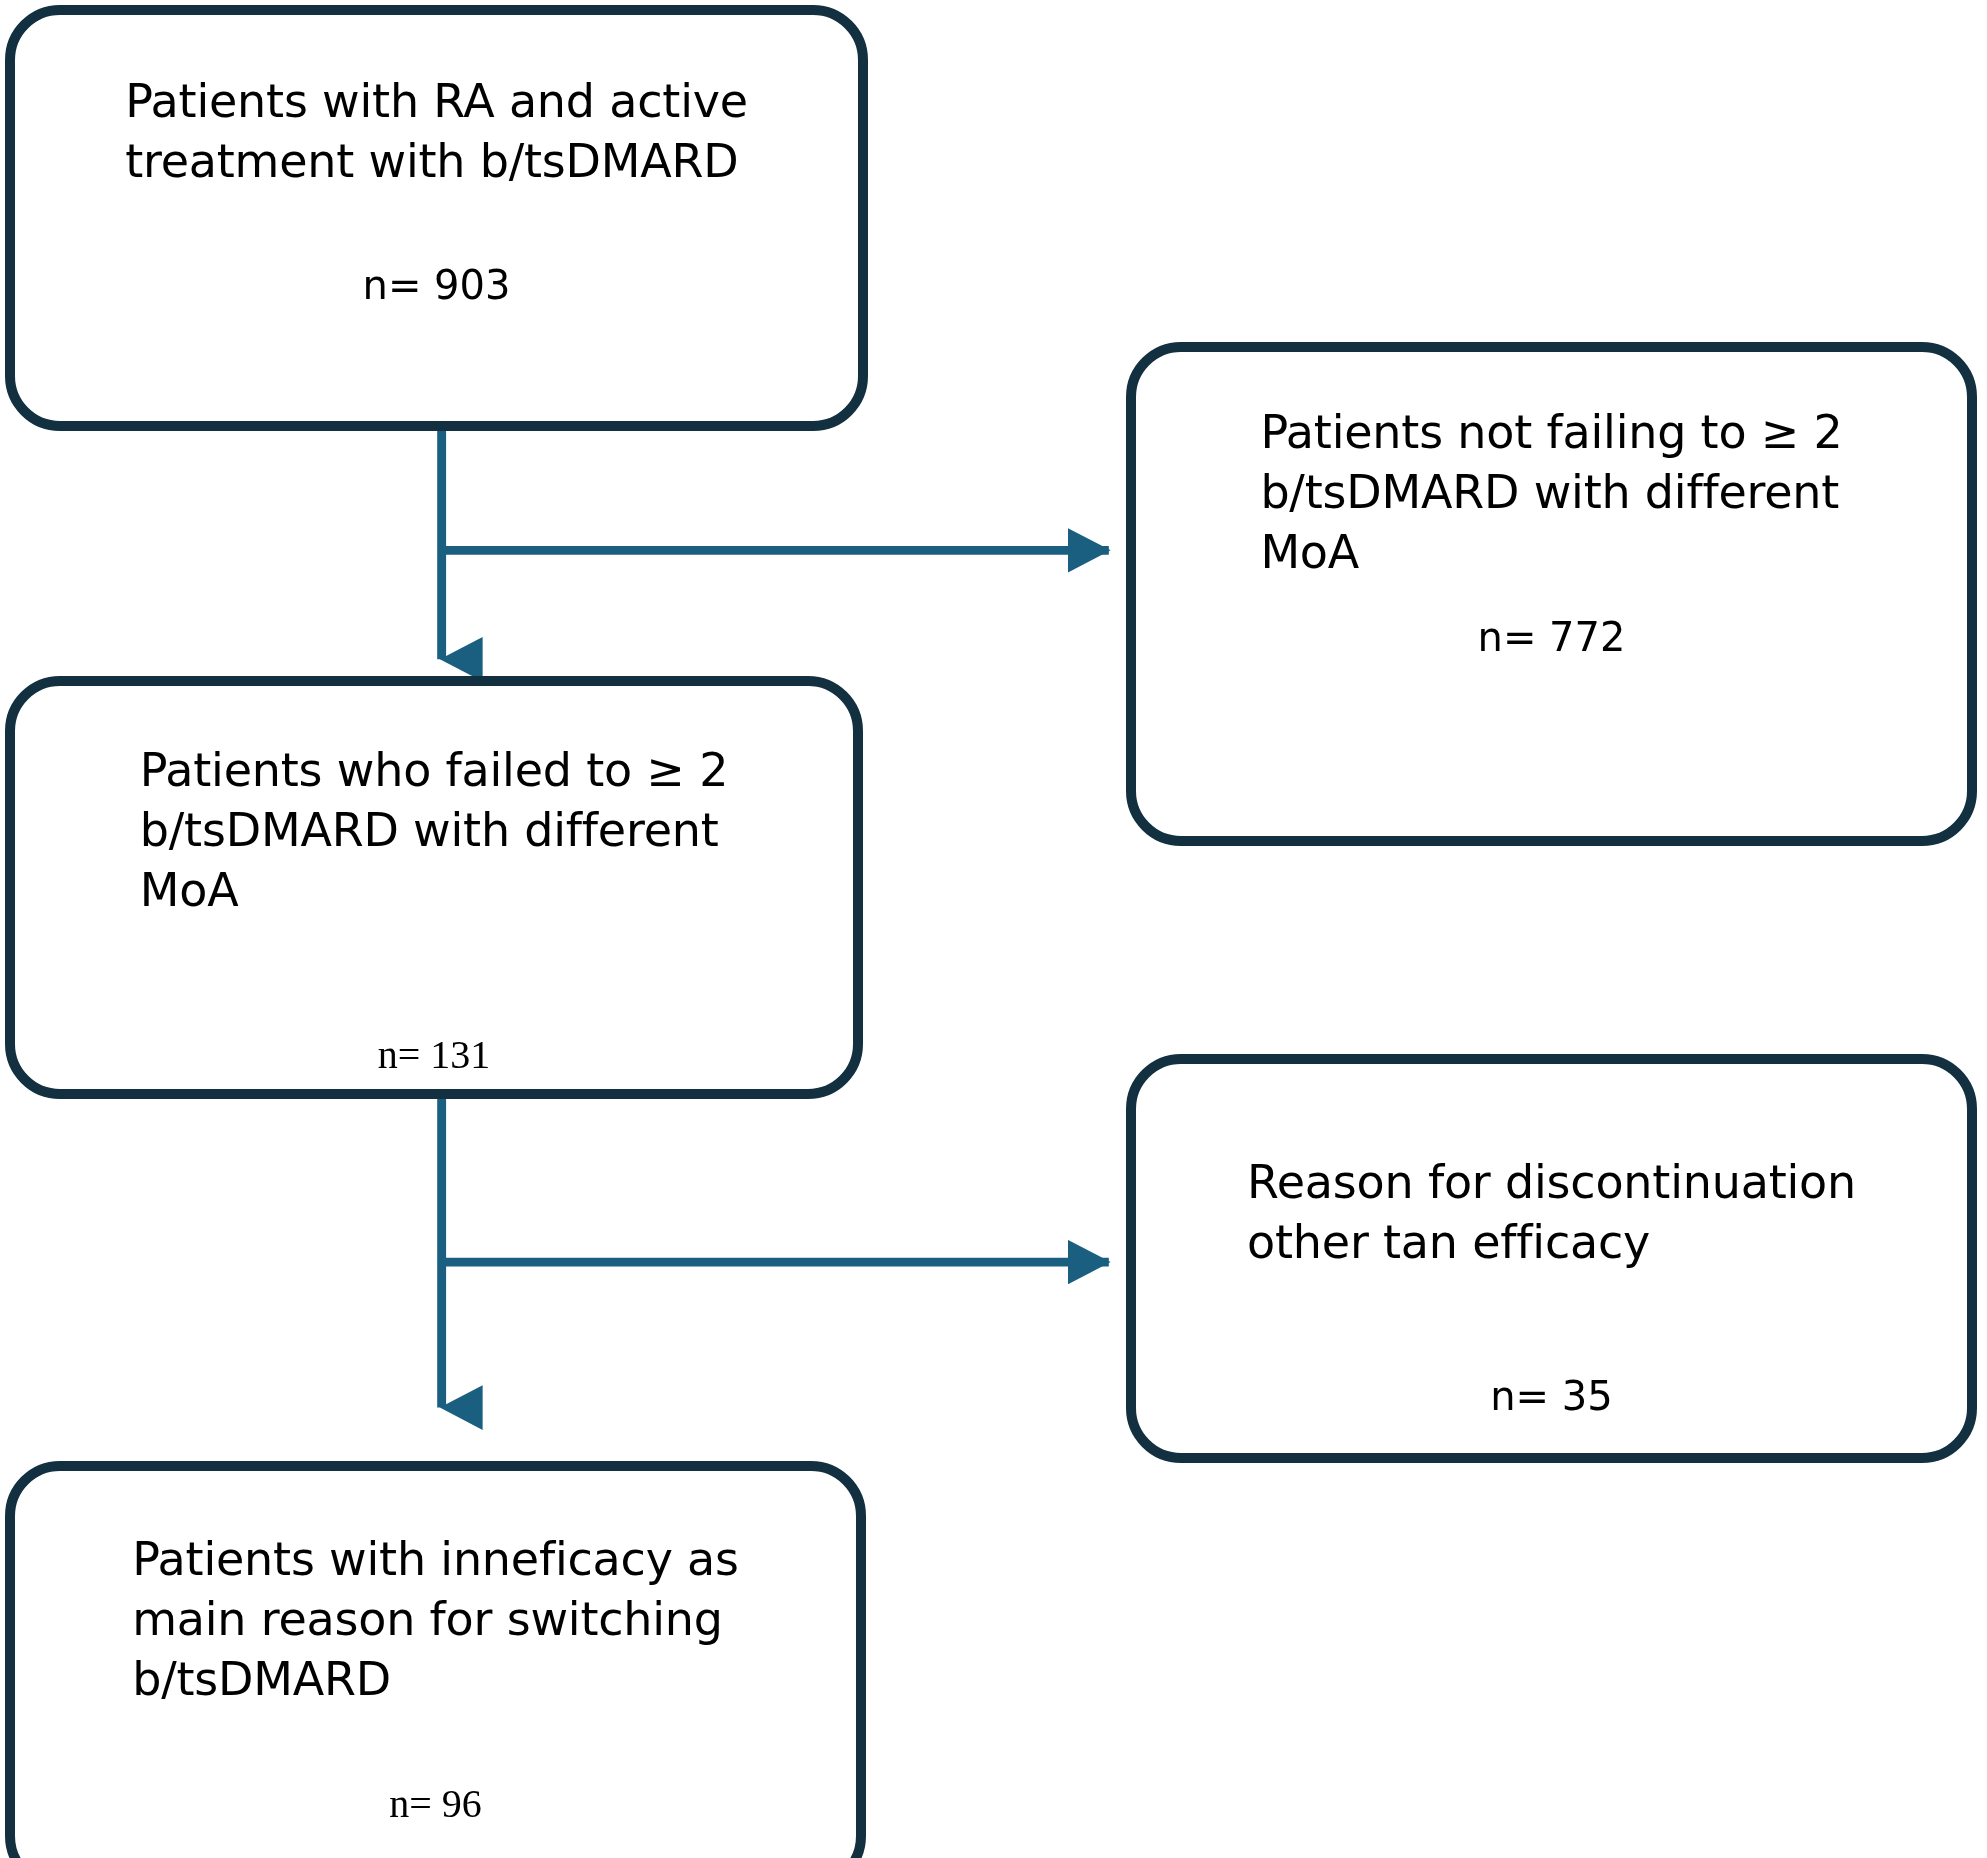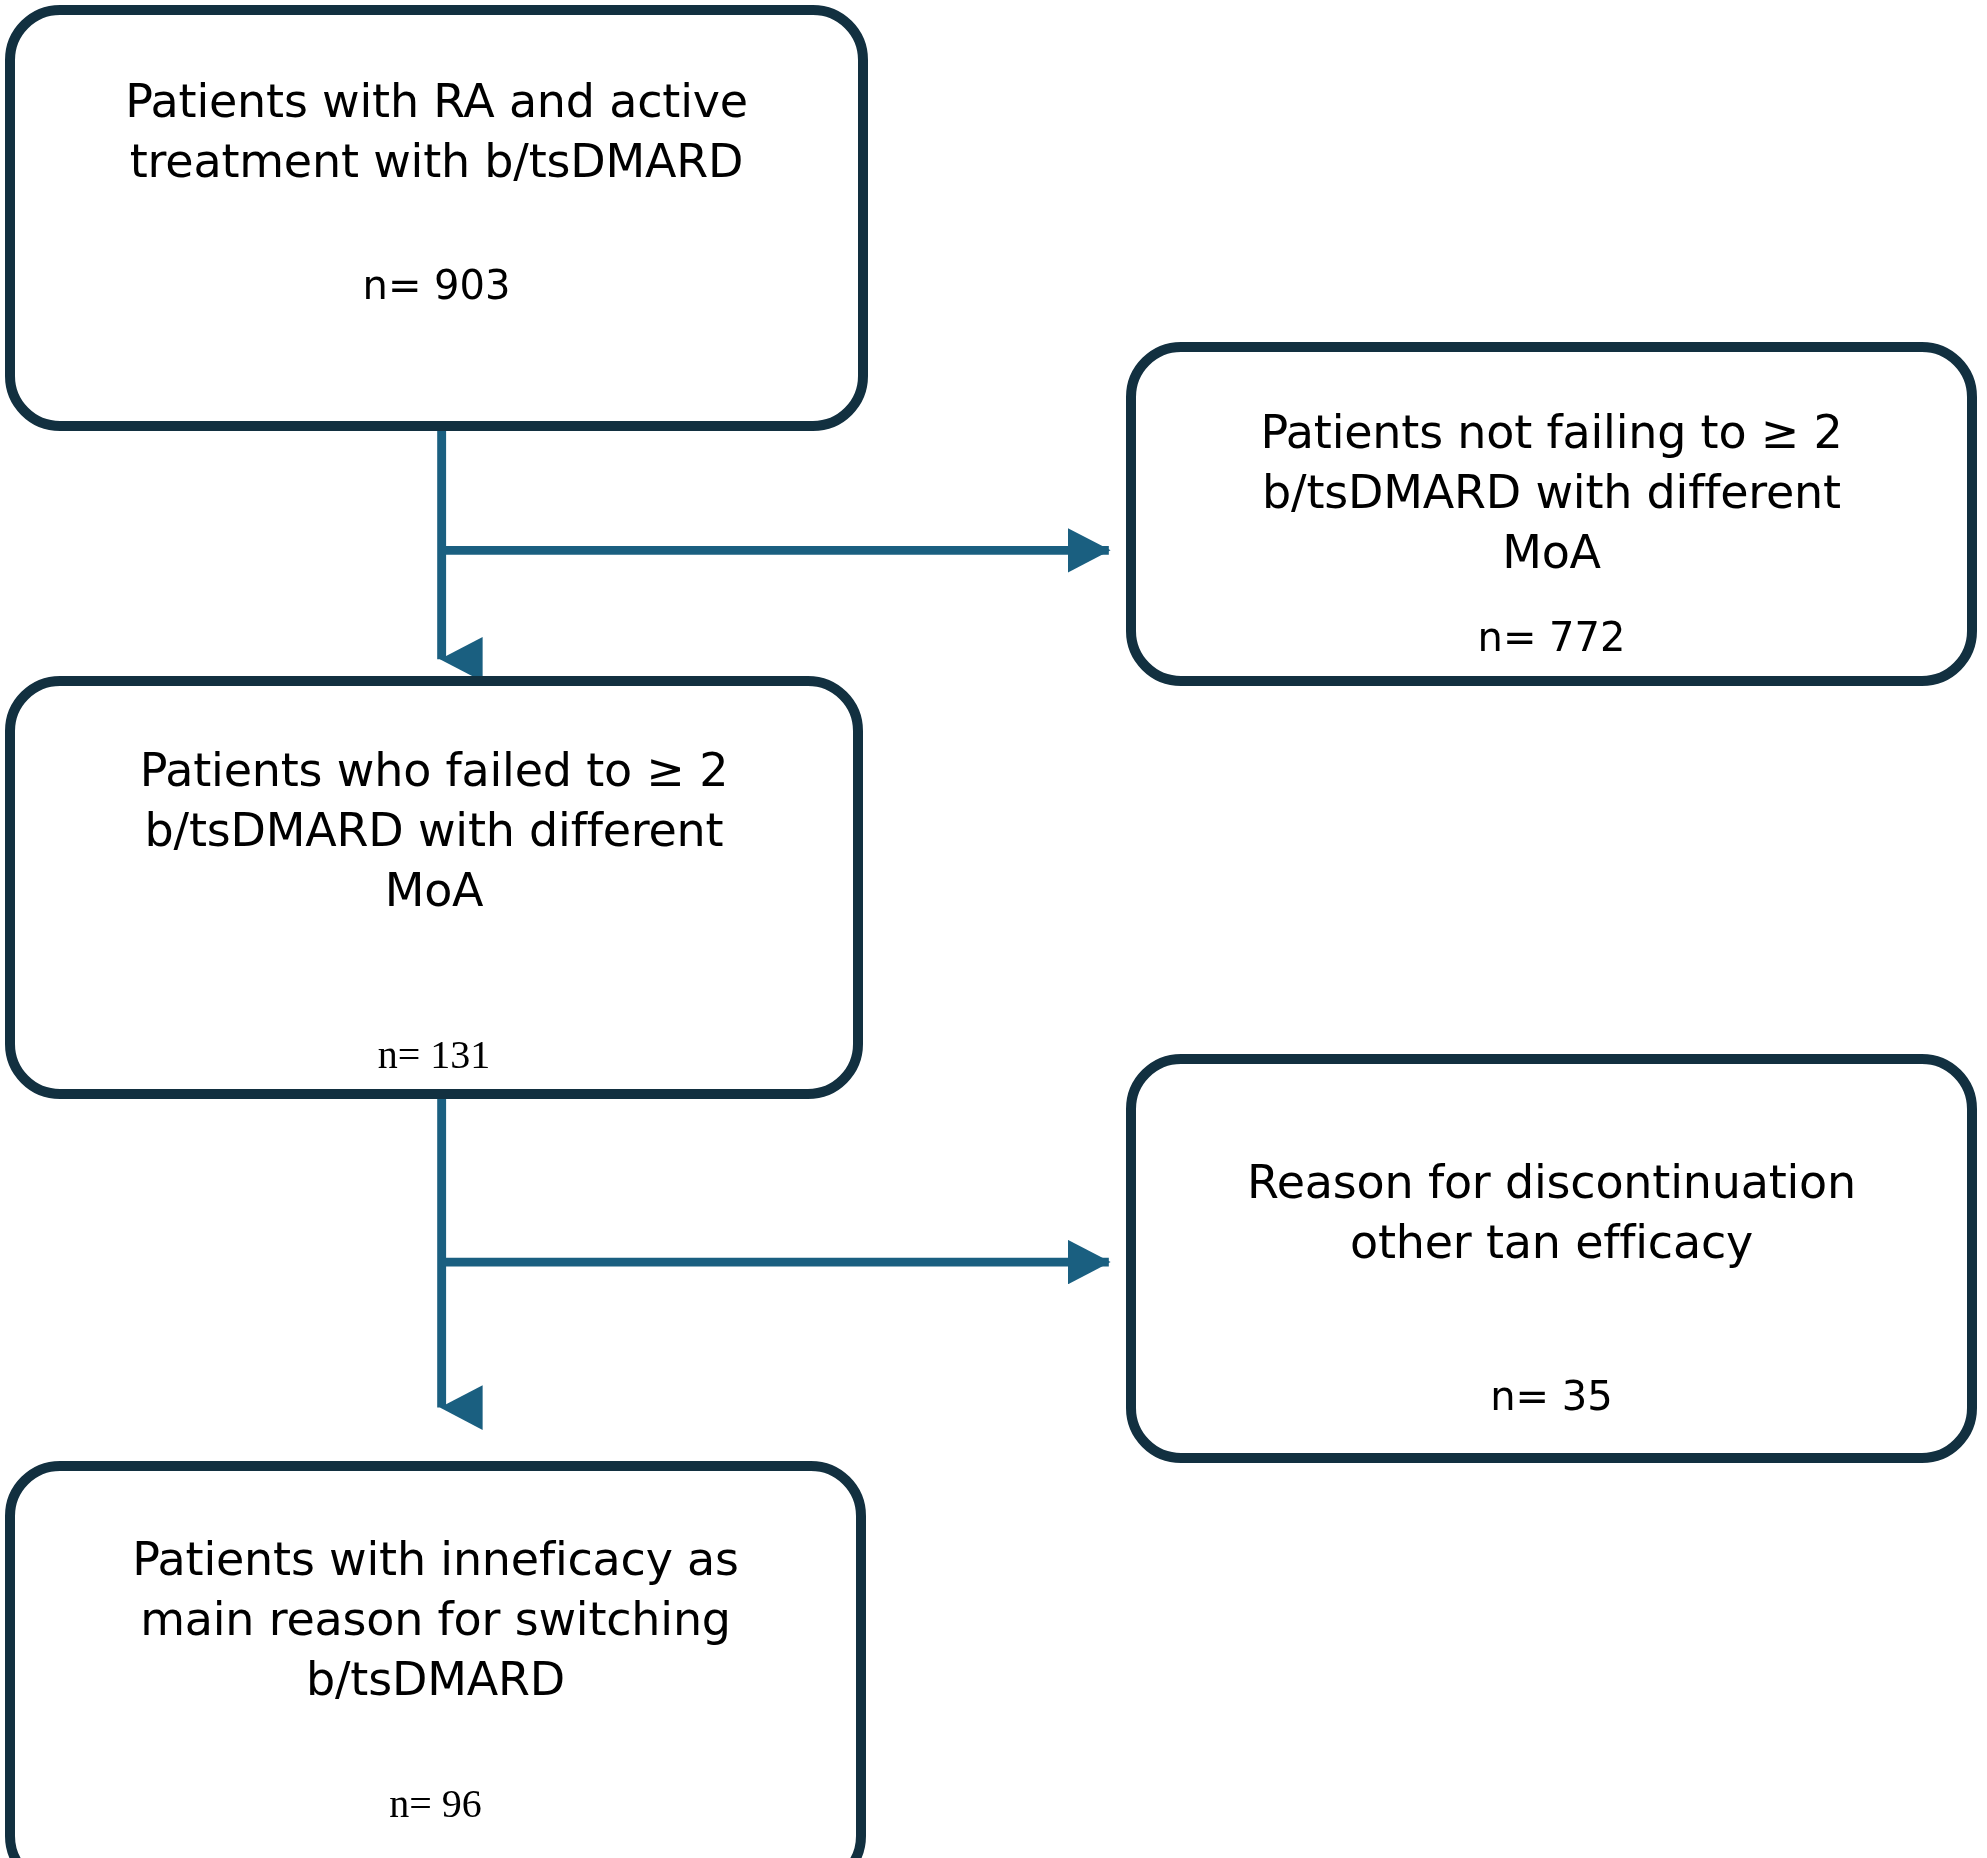--- a/index.html
+++ b/index.html
@@ -25,21 +25,20 @@
     border-radius: 55px;
     display: flex;
     flex-direction: column;
     align-items: center;
     justify-content: flex-start;
   }
   .node-title {
     font-size: 46px;
     line-height: 1.30;
     color: #000000;
-    text-align: center;
     white-space: pre-line;
     letter-spacing: -0.2px;
   }
   .node-count {
     font-size: 40px;
     line-height: 1.30;
     color: #000000;
     text-align: center;
   }
 
@@ -59,21 +58,21 @@
 
   #node-inefficacy {
     left: 5px;  top: 1424px;  width: 861px; height: 430px;
     padding-top: 59px;
     margin-top: 37px;
   }
   #node-inefficacy .node-count { margin-top: 69px; font-family: Liberation Serif, serif; }
 
   
   #node-notfailing {
-    left: 1126px;  top: 342px;  width: 851px; height: 344px;
+    left: 1126px;  top: 342px;  width: 851px; height: 504px;
     padding-top: 51px;
   }
   #node-notfailing .node-count { margin-top: 29px; }
 
   #node-otherreason {
     left: 1126px;  top: 1054px;  width: 851px; height: 409px;
     padding-top: 89px;
     gap: 32px;
   }
   #node-otherreason .node-count { margin-top: 65px; text-align: center; }

